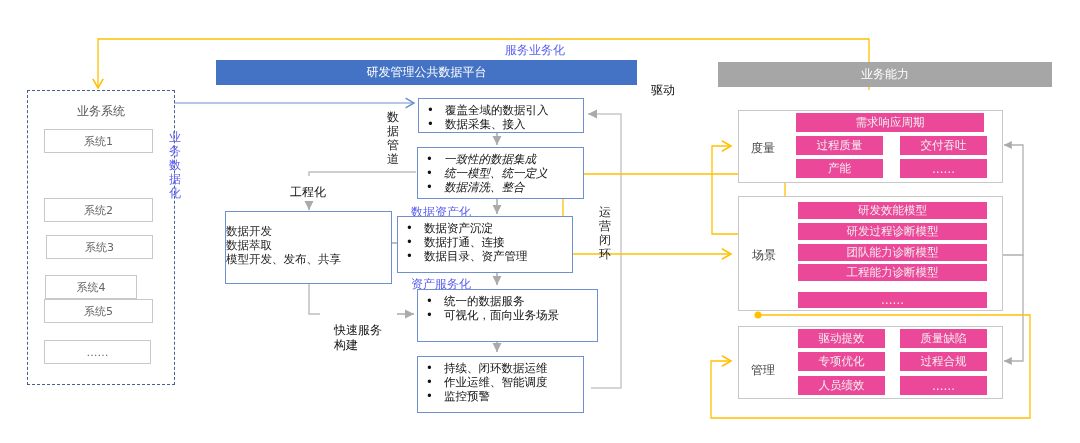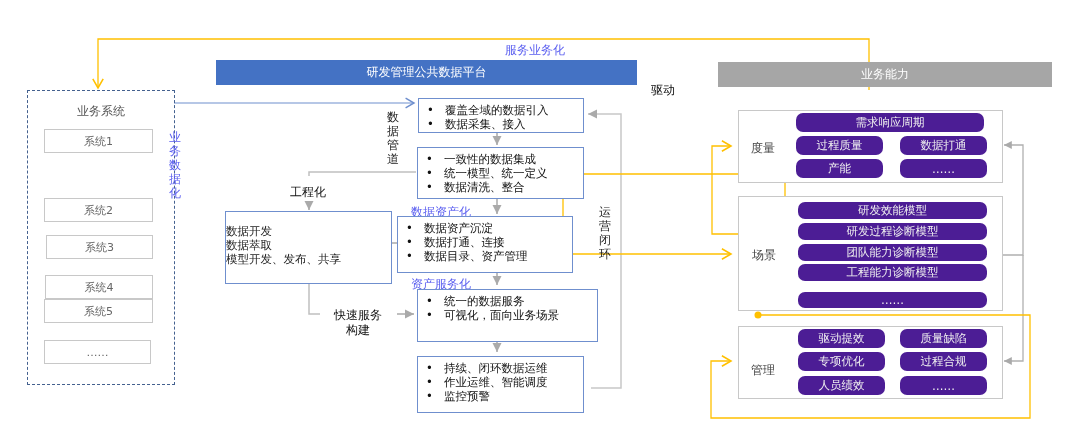--- a/index.html
+++ b/index.html
@@ -21,21 +21,21 @@
   .flow-box li::before { content: "•"; display: inline-block; width: 18px; }
 
   .dev-box { border: 1.5px solid #6f8fce; background: #fff; font-size: 11.5px; padding-top: 12px; line-height: 14px; }
 
   .vtext { font-size: 12px; line-height: 14px; text-align: center; width: 14px; }
   .blue-label { color: #5a5ef0; font-size: 12px; }
   .plain-label { font-size: 12px; color: #111; }
 
   .cap-frame { border: 1.5px solid #c8c8c8; background: #fff; }
   .cap-label { font-size: 12px; color: #444; }
-  .cell { background: #4c1d95; color: #f0f0f0; font-size: 11.5px; display: flex; align-items: center; justify-content: center; border-radius: 7px; }
+  .cell { background: #ec4899; color: #f0f0f0; font-size: 11.5px; display: flex; align-items: center; justify-content: center; }
 </style>
 </head>
 <body>
 
 <svg class="lines" viewBox="0 0 1080 443">
   <defs>
     <marker id="arrGray" markerWidth="8" markerHeight="8" refX="6" refY="4" orient="auto">
       <path d="M0,1 L6,4 L0,7 Z" fill="#aaaaaa"></path>
     </marker>
     <marker id="arrBlue" markerWidth="10" markerHeight="10" refX="8" refY="5" orient="auto">
@@ -80,49 +80,49 @@
 <div class="abs plain-label" style="left:651px;top:82px;">驱动</div>
 
 <div class="abs banner-gray" style="left:704px;top:62px;width:334px;height:25px;margin-left:14px;">业务能力</div>
 
 <div class="abs biz-frame" style="left:27px;top:90px;width:148px;height:295px;">
   <div class="biz-title" style="margin-top:12px;">业务系统</div>
 </div>
 <div class="abs sys-box" style="left:44px;top:129px;width:109px;height:24px;">系统1</div>
 <div class="abs sys-box" style="left:44px;top:198px;width:109px;height:24px;">系统2</div>
 <div class="abs sys-box" style="left:46px;top:235px;width:107px;height:24px;">系统3</div>
-<div class="abs sys-box" style="left:45px;top:275px;width:108px;height:24px;">系统4</div>
+<div class="abs sys-box" style="left:45px;top:275px;width:92px;height:24px;">系统4</div>
 <div class="abs sys-box" style="left:44px;top:299px;width:109px;height:24px;">系统5</div>
 <div class="abs sys-box" style="left:44px;top:340px;width:107px;height:24px;">……</div>
 
 <div class="abs vtext" style="left:168px;top:130px;color:#5a5ef0;">
   <span id="vt-biz"><div>业</div><div>务</div><div>数</div><div>据</div><div>化</div></span>
 </div>
 
 <div class="abs vtext" style="left:386px;top:110px;"><span id="vt-pipe"><div>数</div><div>据</div><div>管</div><div>道</div></span></div>
 
 <div class="abs plain-label" style="left:290px;top:184px;">工程化</div>
 
 <div class="abs blue-label" style="left:411px;top:204px;">数据资产化</div>
 <div class="abs blue-label" style="left:411px;top:276px;">资产服务化</div>
 
 <div class="abs vtext" style="left:598px;top:205px;"><span id="vt-op"><div>运</div><div>营</div><div>闭</div><div>环</div></span></div>
 
-<div class="abs plain-label" style="left:334px;top:308px;text-align:center;line-height:15px;">
+<div class="abs plain-label" style="left:334px;top:323px;text-align:left;line-height:15px;">
   <div>快速服务</div>
   <div>构建</div>
 </div>
 
 <div class="abs flow-box" style="left:418px;top:98px;width:166px;height:35px;">
   <ul>
       <li>覆盖全域的数据引入</li>
       <li>数据采集、接入</li>
     </ul>
 </div>
-<div class="abs flow-box" style="left:417px;top:147px;width:167px;height:52px;">
+<div class="abs flow-box" style="left:417px;top:147px;width:167px;height:52px;font-style:italic;">
   <ul>
       <li>一致性的数据集成</li>
       <li>统一模型、统一定义</li>
       <li>数据清洗、整合</li>
     </ul>
 </div>
 <div class="abs flow-box" style="left:397px;top:216px;width:176px;height:57px;">
   <ul>
       <li>数据资产沉淀</li>
       <li>数据打通、连接</li>
@@ -146,21 +146,21 @@
 <div class="abs dev-box" style="left:225px;top:211px;width:167px;height:73px;">
   <div>数据开发</div>
   <div>数据萃取</div>
   <div>模型开发、发布、共享</div>
 </div>
 
 <div class="abs cap-frame" style="left:738px;top:110px;width:265px;height:73px;"></div>
 <div class="abs cap-label" style="left:751px;top:140px;font-family:Liberation Mono, monospace;">度量</div>
 <div class="abs cell" style="left:796px;top:113px;width:188px;height:19px;">需求响应周期</div>
 <div class="abs cell" style="left:796px;top:136px;width:87px;height:19px;">过程质量</div>
-<div class="abs cell" style="left:900px;top:136px;width:87px;height:19px;">数据打通</div>
+<div class="abs cell" style="left:900px;top:136px;width:87px;height:19px;">交付吞吐</div>
 <div class="abs cell" style="left:796px;top:159px;width:87px;height:19px;">产能</div>
 <div class="abs cell" style="left:900px;top:159px;width:87px;height:19px;">……</div>
 
 <div class="abs cap-frame" style="left:738px;top:196px;width:265px;height:115px;"></div>
 <div class="abs cap-label" style="left:752px;top:247px;">场景</div>
 <div class="abs cell" style="left:798px;top:202px;width:189px;height:17px;">研发效能模型</div>
 <div class="abs cell" style="left:798px;top:223px;width:189px;height:17px;">研发过程诊断模型</div>
 <div class="abs cell" style="left:798px;top:244px;width:189px;height:17px;">团队能力诊断模型</div>
 <div class="abs cell" style="left:798px;top:264px;width:189px;height:17px;">工程能力诊断模型</div>
 <div class="abs cell" style="left:798px;top:292px;width:189px;height:16px;">……</div>

